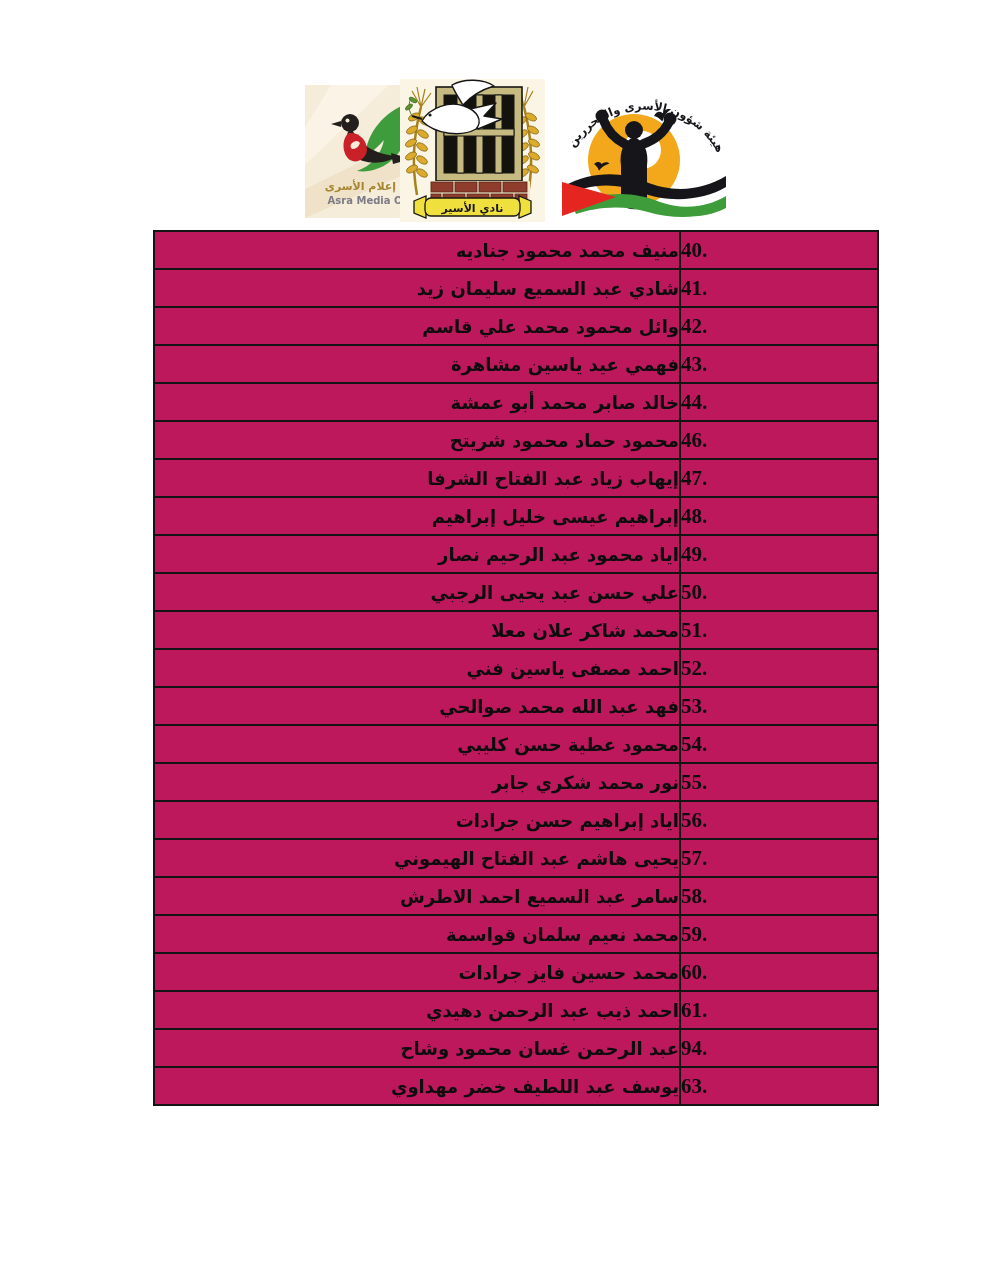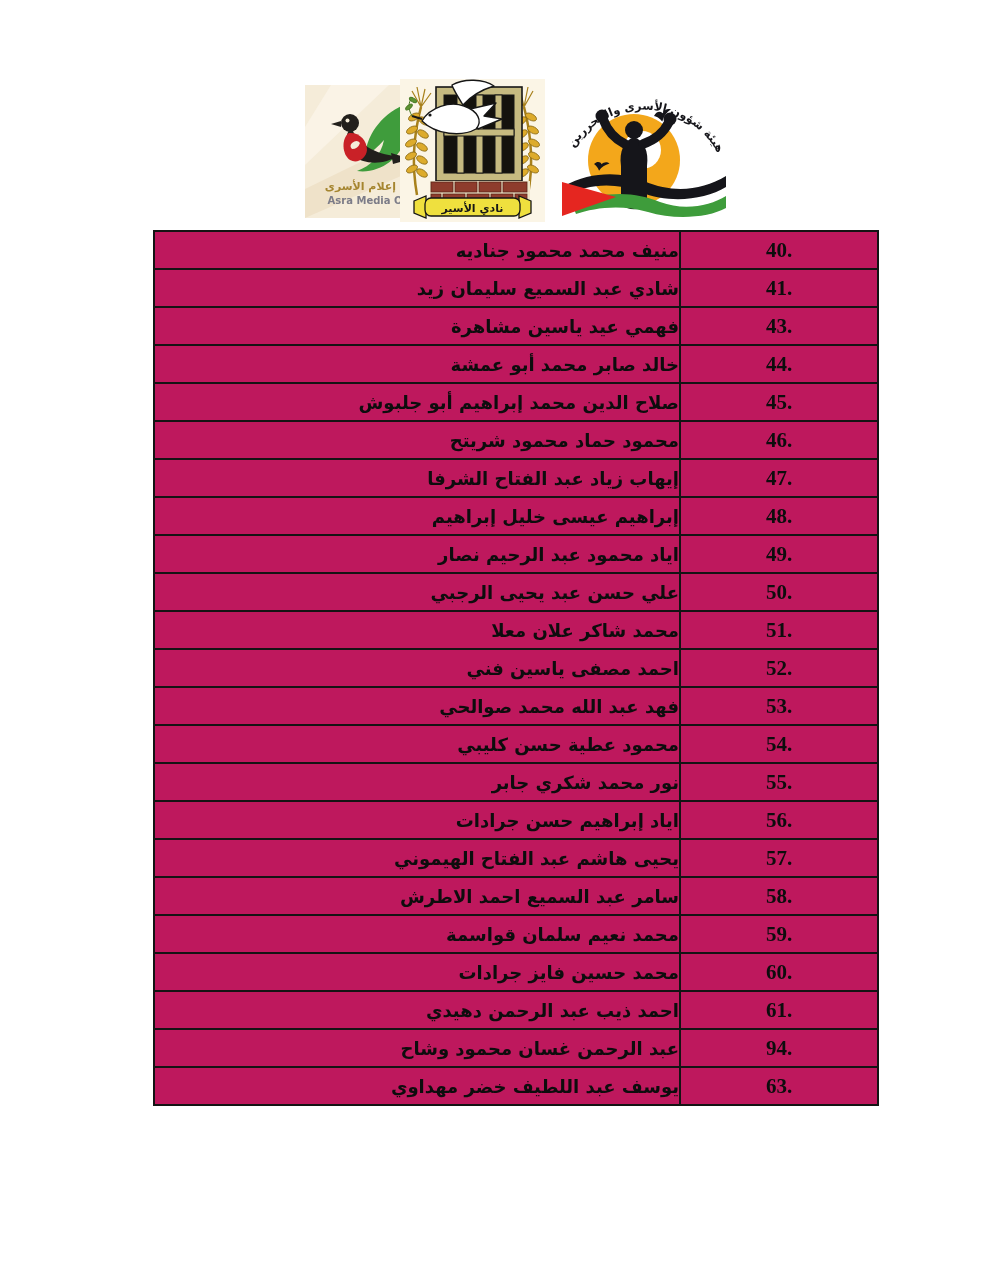--- a/index.html
+++ b/index.html
@@ -6,21 +6,21 @@
   .page{position:relative;width:989px;height:1280px;background:#ffffff;overflow:hidden;
         font-family:"Liberation Serif","DejaVu Serif",serif;}
   .logo{position:absolute;}
   #logo1{left:276px;top:85px;width:144px;height:133px;padding-left:29px;}
   #logo2{left:400px;top:79px;width:145px;height:143px;}
   #logo3{left:562px;top:64px;width:166px;height:158px;}
   table.names{position:absolute;left:153px;top:230px;width:720px;border-collapse:collapse;table-layout:fixed;}
   table.names td{border:2px solid #141414;height:36px;padding:0;background:#be185d;vertical-align:middle;}
   td.name-cell{width:524px;text-align:right;direction:rtl;padding:0 4px 0 2px;
         font-family:"DejaVu Sans",sans-serif;font-weight:bold;font-size:18px;color:#0d0d0d;}
-  td.num-cell{width:196px;text-align:center;font-family:"Liberation Serif",serif;
+  td.num-cell{width:196px;font-family:"Liberation Serif",serif;
         font-weight:bold;font-size:21px;color:#0d0d0d;}
   svg text{font-family:"DejaVu Sans",sans-serif;}
 </style>
 </head>
 <body>
 
 <div class="page">
 
   <div class="logo" id="logo1">
     <svg viewBox="0 0 144 133" width="144" height="133">
@@ -141,32 +141,32 @@
     <tbody>
         <tr>
           <td class="name-cell">منيف محمد محمود جناديه</td>
           <td class="num-cell">40.</td>
         </tr>
         <tr>
           <td class="name-cell">شادي عبد السميع سليمان زيد</td>
           <td class="num-cell">41.</td>
         </tr>
         <tr>
+          <td class="name-cell">وائل محمود محمد علي قاسم</td>
+          <td class="num-cell">42.</td>
+        </tr>
+        <tr>
           <td class="name-cell">فهمي عيد ياسين مشاهرة</td>
           <td class="num-cell">43.</td>
         </tr>
         <tr>
           <td class="name-cell">خالد صابر محمد أبو عمشة</td>
           <td class="num-cell">44.</td>
         </tr>
         <tr>
-          <td class="name-cell">صلاح الدين محمد إبراهيم أبو جلبوش</td>
-          <td class="num-cell">45.</td>
-        </tr>
-        <tr>
           <td class="name-cell">محمود حماد محمود شريتح</td>
           <td class="num-cell">46.</td>
         </tr>
         <tr>
           <td class="name-cell">إيهاب زياد عبد الفتاح الشرفا</td>
           <td class="num-cell">47.</td>
         </tr>
         <tr>
           <td class="name-cell">إبراهيم عيسى خليل إبراهيم</td>
           <td class="num-cell">48.</td>

